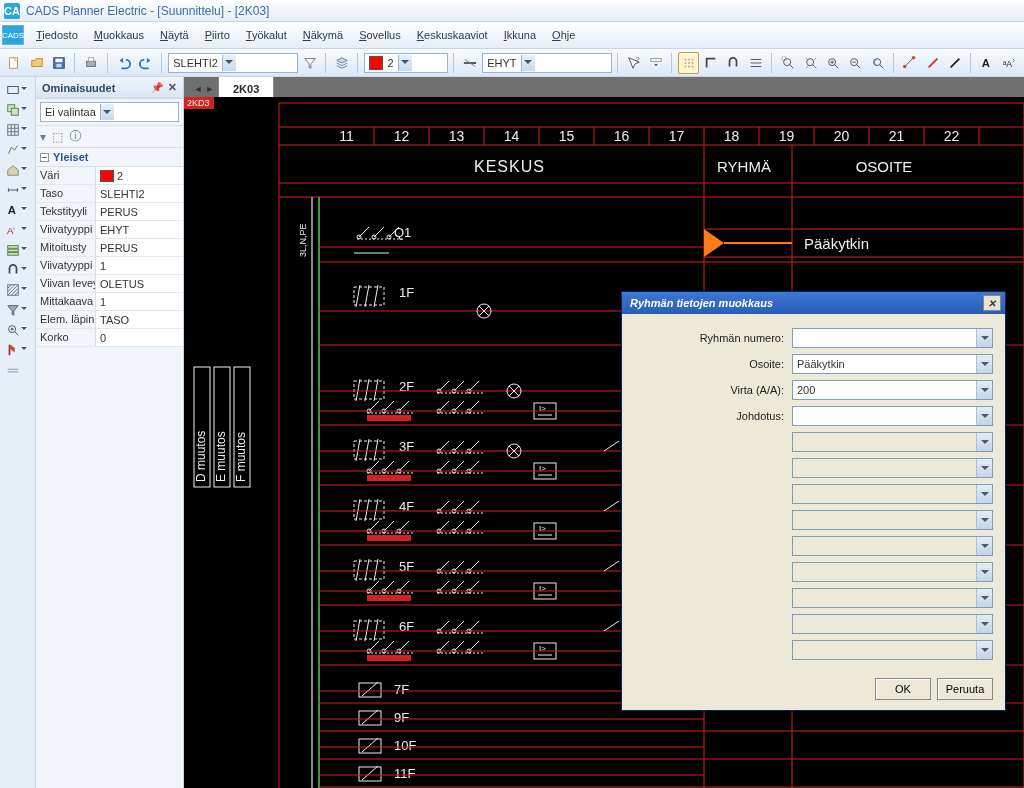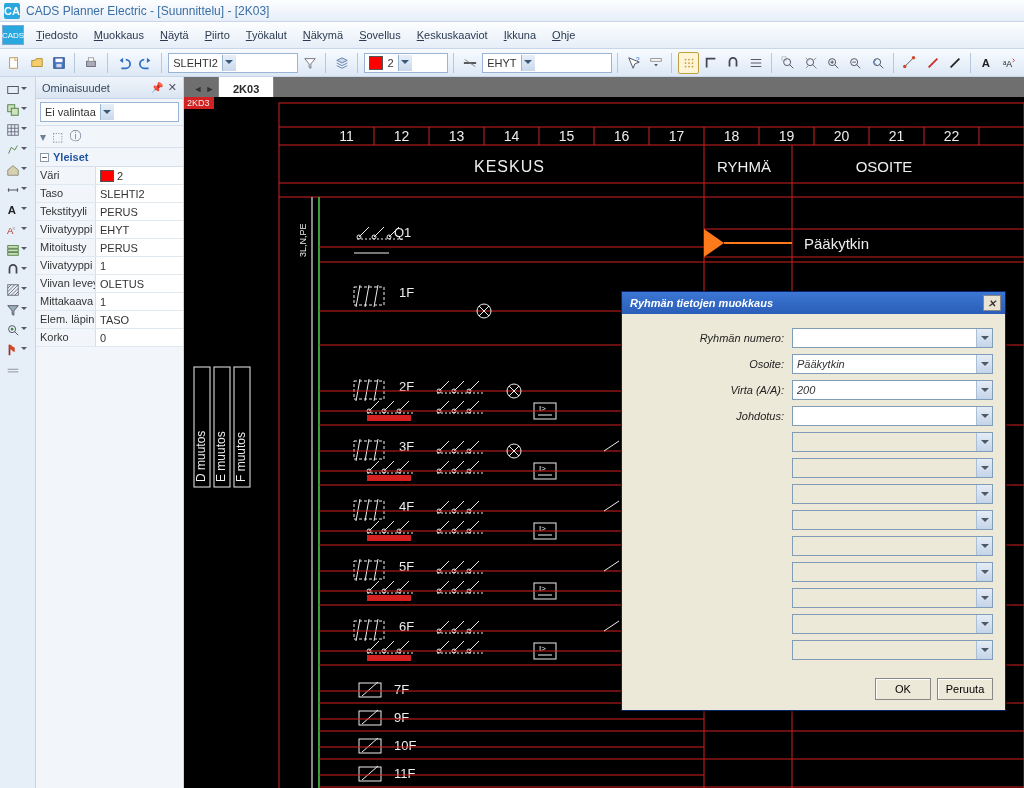--- a/index.html
+++ b/index.html
@@ -31,21 +31,21 @@
   
   
   .palette { width:36px; background:#e6eef8; border-right:1px solid #c5d4e6; display:flex; flex-direction:column; padding-top:4px; gap:2px; align-items:center; }
   .pbtn { width:28px; height:18px; display:flex;align-items:center;justify-content:flex-start; padding-left:2px; gap:1px; }
   .pbtn svg { width:14px; height:14px; }
   .pbtn .dd { width:6px;height:6px; }
   .pbtn .dd::after{content:"";display:block;border:3px solid transparent;border-top-color:#556;}
   
   
   .props { width:148px; background:#f2f6fb; border-right:1px solid #c5d4e6; display:flex; flex-direction:column; }
-  .props-header { height:22px; background:linear-gradient(#f0f5fb,#dae5f2); border-bottom:1px solid #c5d4e6; display:flex; align-items:center; justify-content:space-between; padding:0 6px; font-weight:normal; color:#34495e; }
+  .props-header { height:22px; background:linear-gradient(#f0f5fb,#dae5f2); border-bottom:1px solid #c5d4e6; display:flex; align-items:center; justify-content:space-between; padding:0 6px; font-weight:bold; color:#34495e; }
   .props-header .pin { font-size:10px; color:#556; }
   .props-header .x { font-size:11px; color:#556; margin-left:4px; }
   .props-sel { padding:3px 4px; border-bottom:1px solid #d6e0ec; display:flex; }
   .props-sel .combo { flex:1; }
   .props-icons { height:22px; padding:2px 4px; display:flex; gap:6px; align-items:center; border-bottom:1px solid #d6e0ec; }
   .props-icons span { color:#6b7f95; font-size:12px; }
   .group-hdr { background:#f2f6fb; padding:3px 4px; color:#2155a0; font-weight:bold; border-bottom:1px solid #d6e0ec; display:flex; align-items:center; gap:4px; }
   .group-hdr .toggle { width:9px;height:9px;border:1px solid #8899aa;display:flex;align-items:center;justify-content:center;font-size:9px;line-height:7px;color:#445; background:#fff; }
   .prop-row { display:flex; height:18px; border-bottom:1px solid #e0e8f0; font-size:11px; }
   .prop-row .k { width:60px; padding:2px 4px; background:#f2f6fb; border-right:1px solid #d6e0ec; overflow:hidden; white-space:nowrap; }
@@ -58,21 +58,21 @@
   .tabstrip .navbtn { width:12px;height:16px;color:#333; display:flex;align-items:center;justify-content:center;font-size:9px; }
   .tab { height:18px; background:#fff; border:1px solid #888; border-bottom:none; border-radius:3px 3px 0 0; padding:14px 14px; font-size:11px; font-weight:bold; color:#2a2a2a; margin-left:2px; }
   .canvas { position:absolute; left:0; top:20px; right:0; bottom:0; background:#000; }
   .canvas svg { width:100%; height:100%; }
   
   
   .dialog { position:absolute; left:621px; top:291px; width:385px; background:#ece9d8; border:1px solid #0a246a; box-shadow: 2px 2px 4px rgba(0,0,0,0.4); }
   .dialog-title { height:22px; background:linear-gradient(#3b77d3,#2a5db8); color:#fff; font-weight:bold; font-size:11px; display:flex; align-items:center; justify-content:space-between; padding:0 4px 0 8px;font-style:italic; }
   .dialog-title .xbtn { width:18px;height:16px;background:#e8e3d3;border:1px solid #888; color:#333; display:flex;align-items:center;justify-content:center;font-size:10px;font-family:Arial; }
   .dialog-body { padding:14px 12px 6px 10px; }
-  .dlg-row { display:flex; align-items:center; margin-bottom:6px;font-style:italic; }
+  .dlg-row { display:flex; align-items:center; margin-bottom:6px; }
   .dlg-row .lbl { width:160px; text-align:right; padding-right:8px; font-size:11px; color:#222; }
   .dlg-row .field { flex:1; }
   .dlg-combo { width:100%; height:20px; background:#fff; border:1px solid #7f9db9; display:flex; align-items:center; padding:0 0 0 4px; font-size:11px; }
   .dlg-combo.disabled { background:#ece9d8; }
   .dlg-combo .arr { width:16px; height:18px; margin-left:auto; background:linear-gradient(#e5ecf5,#c4d4e8); border-left:1px solid #a9bfd6; display:flex;align-items:center;justify-content:center; }
   .dlg-combo .arr::after { content:""; border:4px solid transparent; border-top-color:#4a5a6a; margin-top:3px; }
   .dlg-buttons { display:flex; justify-content:flex-end; gap:6px; padding:6px 12px 10px; }
   .dlg-buttons button { width:56px; height:22px; background:#ece9d8; border:1px solid #888; font-size:11px; box-shadow: 1px 1px 0 #fff inset; }
 </style>
 </head>

